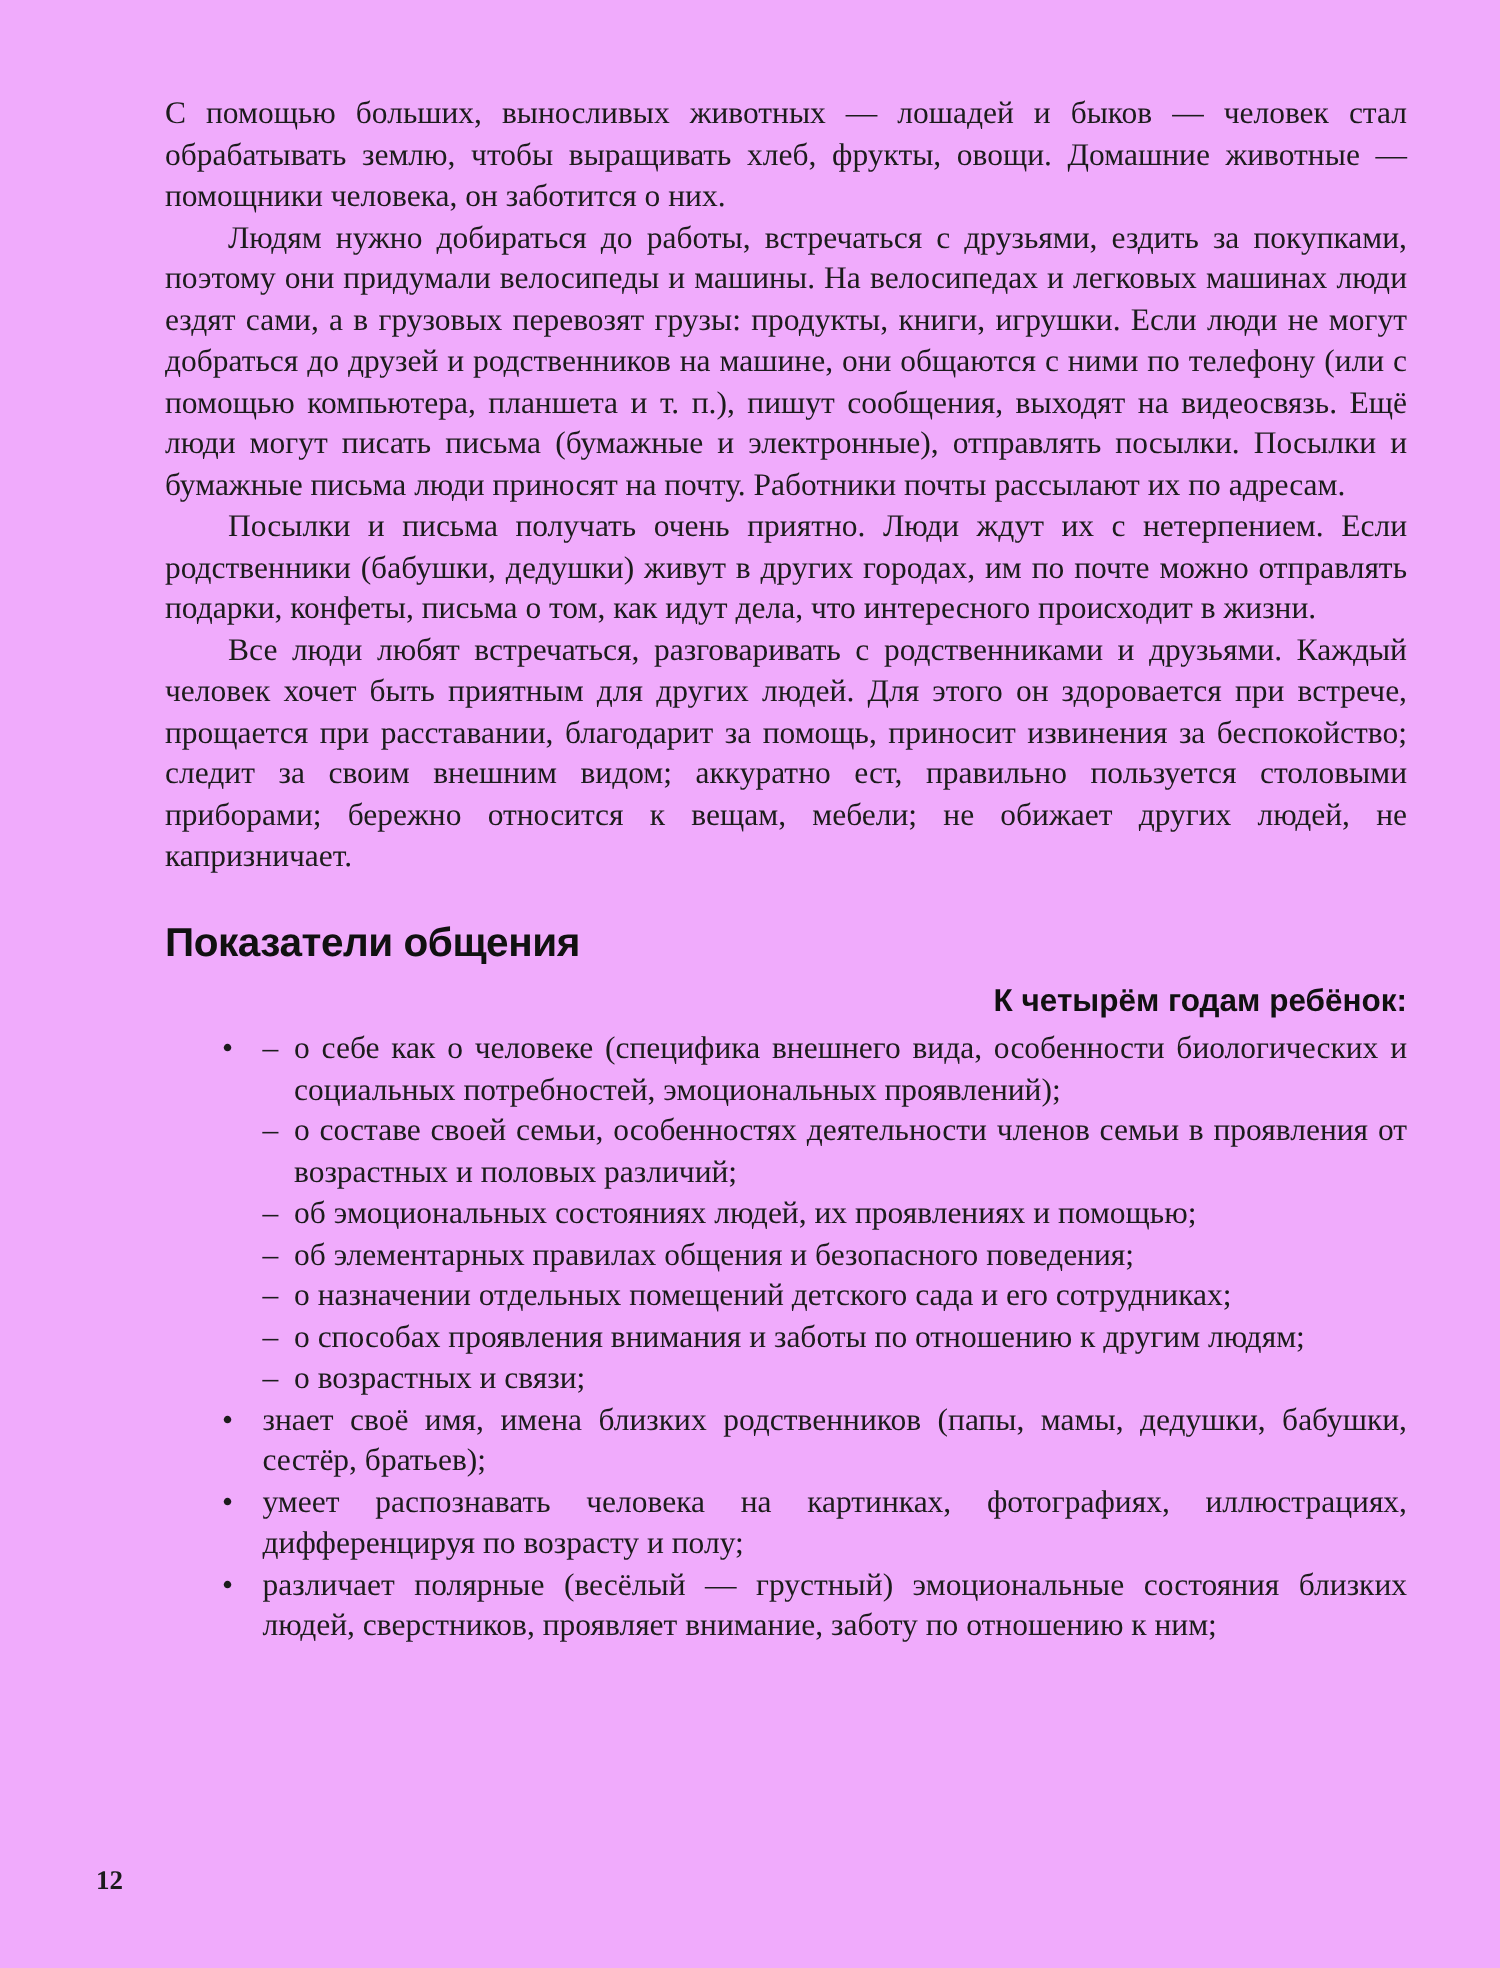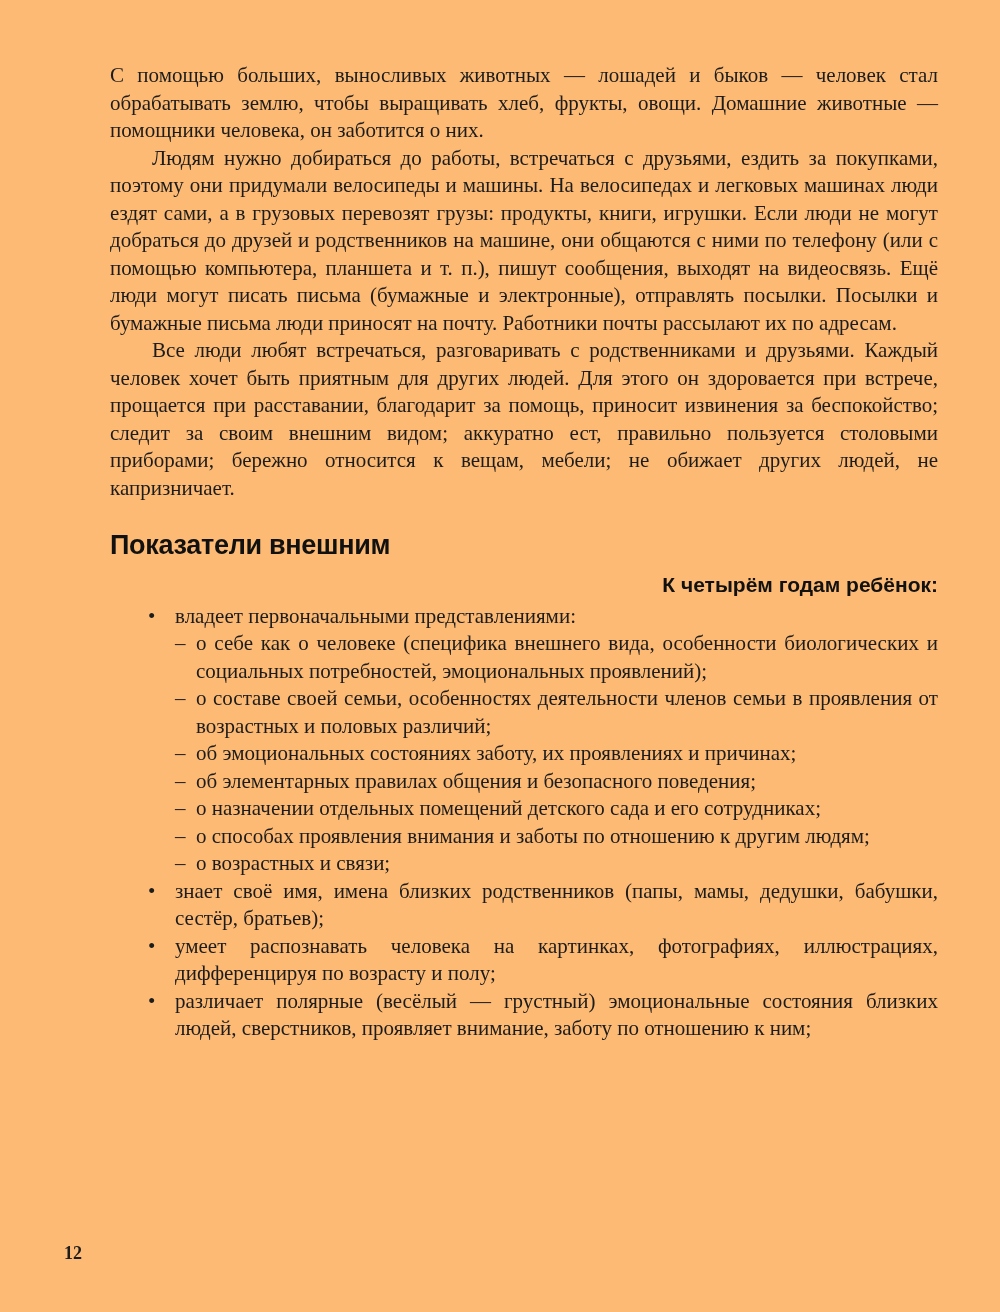--- a/index.html
+++ b/index.html
@@ -4,21 +4,21 @@
 <style>
   html, body {
     margin: 0;
     padding: 0;
     background: #e8e8e8;
   }
   .page {
     position: relative;
     width: 1000px;
     height: 1312px;
-    background: #fdba74;
+    background: #f0abfc;
     color: #1c1c1c;
     font-family: "Liberation Serif", serif;
     overflow: hidden;
     box-sizing: border-box;
   }
   .content {
     position: absolute;
     left: 110px;
     top: 62px;
     width: 828px;
@@ -97,44 +97,44 @@
   }
 </style>
 </head>
 <body>
 
 <div class="page">
   <div class="content">
 
     <p class="para no-indent">С помощью больших, выносливых животных — лошадей и быков — человек стал обрабатывать землю, чтобы выращивать хлеб, фрукты, овощи. Домашние животные — помощники человека, он заботится о них.</p>
     <p class="para">Людям нужно добираться до работы, встречаться с друзьями, ездить за покупками, поэтому они придумали велосипеды и машины. На велосипедах и легковых машинах люди ездят сами, а в грузовых перевозят грузы: продукты, книги, игрушки. Если люди не могут добраться до друзей и родственников на машине, они общаются с ними по телефону (или с помощью компьютера, планшета и т. п.), пишут сообщения, выходят на видеосвязь. Ещё люди могут писать письма (бумажные и электронные), отправлять посылки. Посылки и бумажные письма люди приносят на почту. Работники почты рассылают их по адресам.</p>
+    <p class="para">Посылки и письма получать очень приятно. Люди ждут их с нетерпением. Если родственники (бабушки, дедушки) живут в других городах, им по почте можно отправлять подарки, конфеты, письма о том, как идут дела, что интересного происходит в жизни.</p>
     <p class="para">Все люди любят встречаться, разговаривать с родственниками и друзьями. Каждый человек хочет быть приятным для других людей. Для этого он здоровается при встрече, прощается при расставании, благодарит за помощь, приносит извинения за беспокойство; следит за своим внешним видом; аккуратно ест, правильно пользуется столовыми приборами; бережно относится к вещам, мебели; не обижает других людей, не капризничает.</p>
 
-    <h2 class="section-heading">Показатели внешним</h2>
+    <h2 class="section-heading">Показатели общения</h2>
 
     <p class="subheading">К четырём годам ребёнок:</p>
 
     <div class="bullet-list">
 
       <div class="bullet-item">
         <span class="marker">•</span>
         <div class="bullet-body">
-          <div class="bullet-text">владеет первоначальными представлениями:</div>
 
           <div class="subitem">
             <span class="dash">–</span>
             <div class="subitem-text">о себе как о человеке (специфика внешнего вида, особенности биологических и социальных потребностей, эмоциональных проявлений);</div>
           </div>
           <div class="subitem">
             <span class="dash">–</span>
             <div class="subitem-text">о составе своей семьи, особенностях деятельности членов семьи в проявления от возрастных и половых различий;</div>
           </div>
           <div class="subitem">
             <span class="dash">–</span>
-            <div class="subitem-text">об эмоциональных состояниях заботу, их проявлениях и причинах;</div>
+            <div class="subitem-text">об эмоциональных состояниях людей, их проявлениях и помощью;</div>
           </div>
           <div class="subitem">
             <span class="dash">–</span>
             <div class="subitem-text">об элементарных правилах общения и безопасного поведения;</div>
           </div>
           <div class="subitem">
             <span class="dash">–</span>
             <div class="subitem-text">о назначении отдельных помещений детского сада и его сотрудниках;</div>
           </div>
           <div class="subitem">

